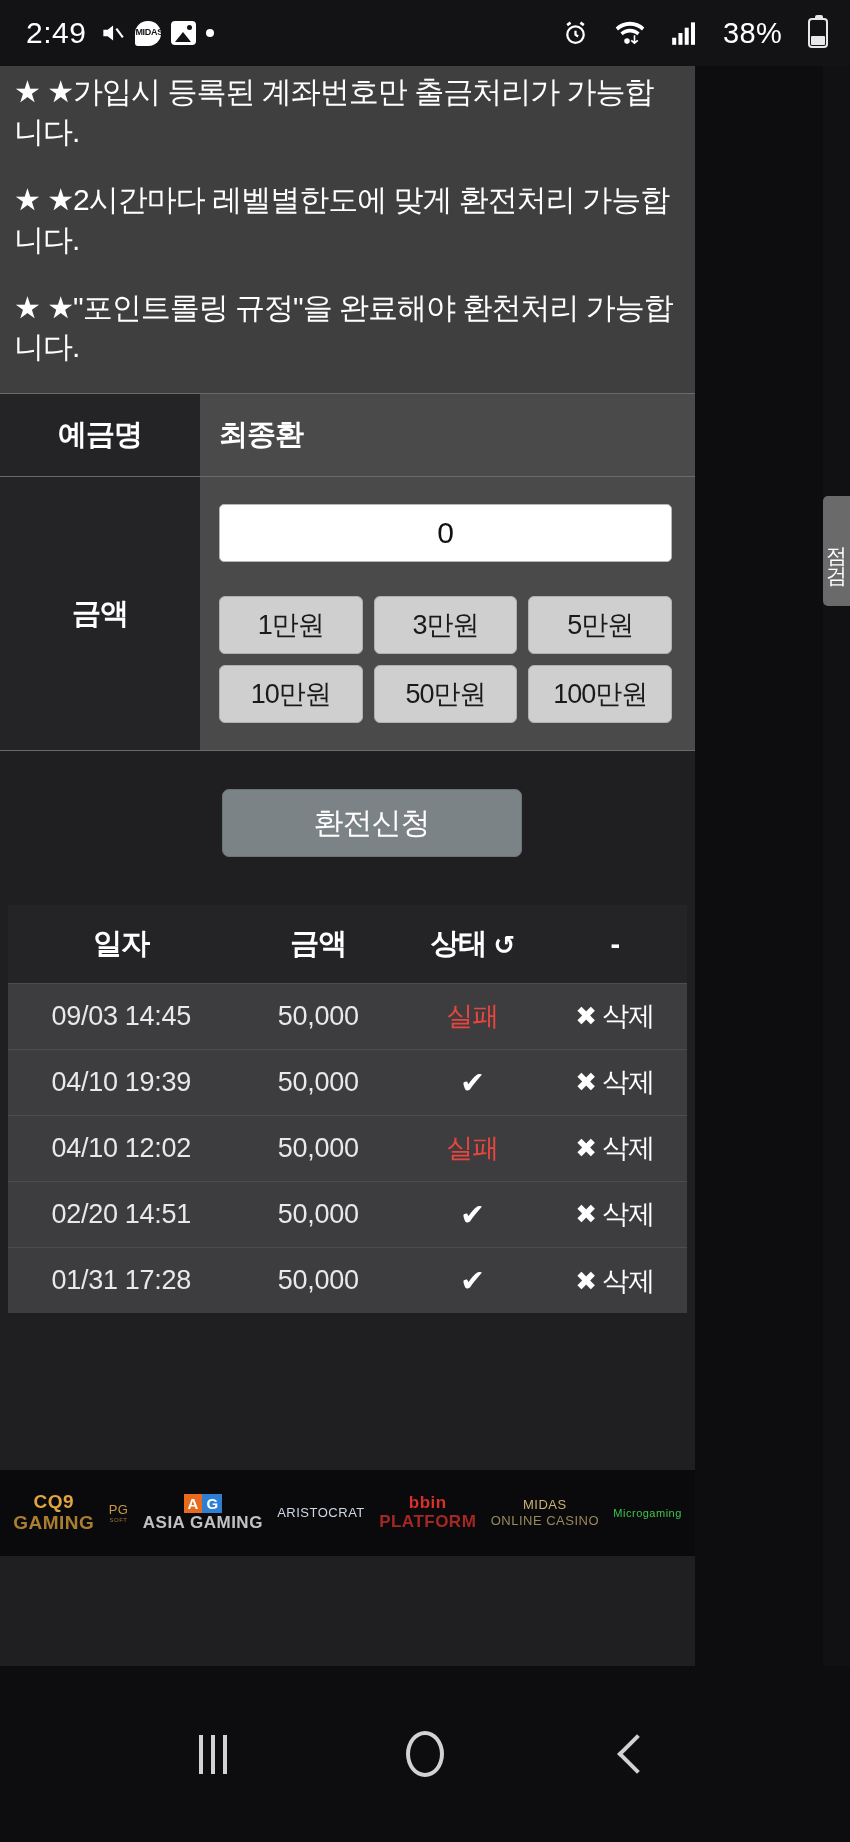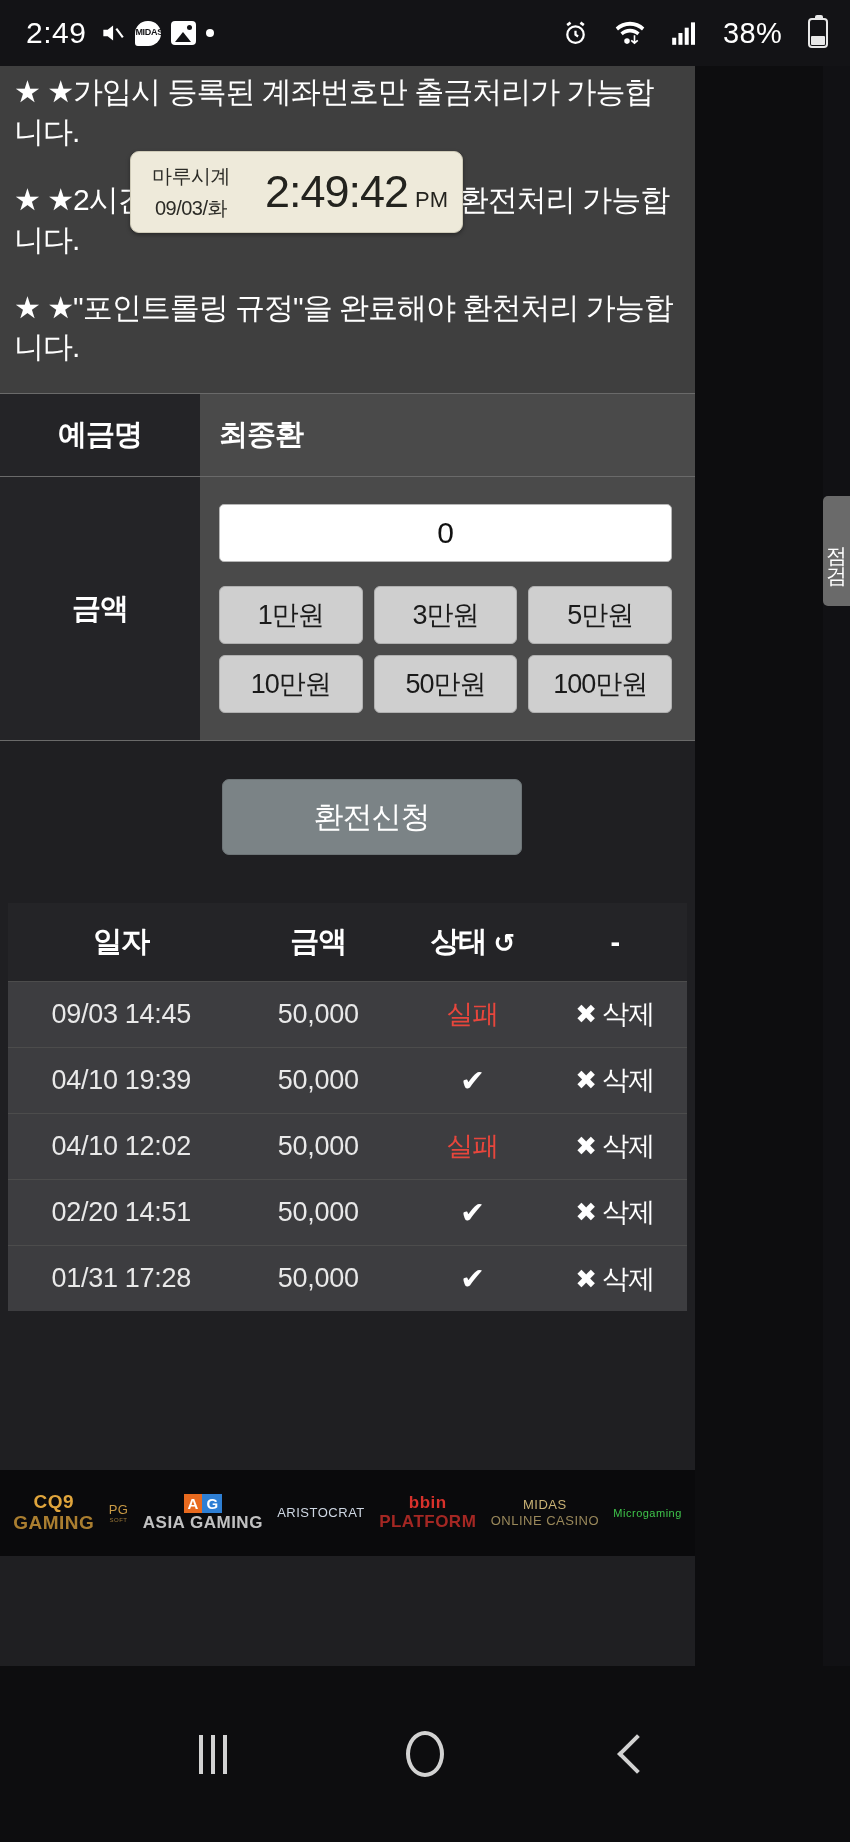--- a/index.html
+++ b/index.html
@@ -113,36 +113,36 @@
   }
   .row-amt td { padding: 27px 23px 27px 19px; }
   .amount-input {
     width: 100%; height: 58px; background: #fff; border: 1px solid #b6b6b6;
     border-radius: 5px; color: #111; font-size: 30px; text-align: center;
     font-family: "Liberation Sans", sans-serif; display: flex;
     align-items: center; justify-content: center;
   }
   .quick-grid {
     display: grid; grid-template-columns: repeat(3, 1fr);
-    gap: 11px; margin-top: 24px;
+    gap: 11px; margin-top: 34px;
   }
   .qbtn {
     height: 58px; background: #cfcfcf; border: 1px solid #b0b0b0; border-radius: 6px;
     color: #1a1a1a; font-size: 27px; letter-spacing: -1px;
     display: flex; align-items: center; justify-content: center;
     font-family: "Liberation Sans", sans-serif;
   }
 
   
   .submit-zone {
     background: #1f1f22; padding: 38px 0 48px 0;
     display: flex; justify-content: center;
   }
   .submit-btn {
-    width: 300px; height: 76px; background: #7b8386; border: 1px solid #6d7477;
+    width: 300px; height: 68px; background: #7b8386; border: 1px solid #6d7477;
     border-radius: 7px; color: #fff; font-size: 30px; font-weight: 500;
     letter-spacing: -1px; display: flex; align-items: center; justify-content: center; margin-left: 48px;
   }
 
   
   .history-wrap { background: #1f1f22; padding: 0 8px 20px 8px; }
   .history { width: 100%; border-collapse: collapse; }
   .history thead th {
     background: #242427; color: #fff; font-size: 29px; font-weight: bold;
     height: 78px; letter-spacing: -1px;
@@ -382,30 +382,20 @@
         </div>
 
       </div>
 
     </div>
 
     <div class="side-tab">
       <span>점검</span>
     </div>
 
-    <div class="clock-widget">
-      <div class="cw-left">
-        <span class="cw-title">마루시계</span>
-        <span class="cw-date">09/03/화</span>
-      </div>
-      <div class="cw-time">
-        <span class="cw-hhmmss">2:49:42</span>
-        <span class="cw-ampm">PM</span>
-      </div>
-    </div>
 
   </div>
 
   <div class="navbar">
     <div class="nav-recent">
         <i></i>
         <i></i>
         <i></i>
       </div>
     <div class="nav-home"></div>

